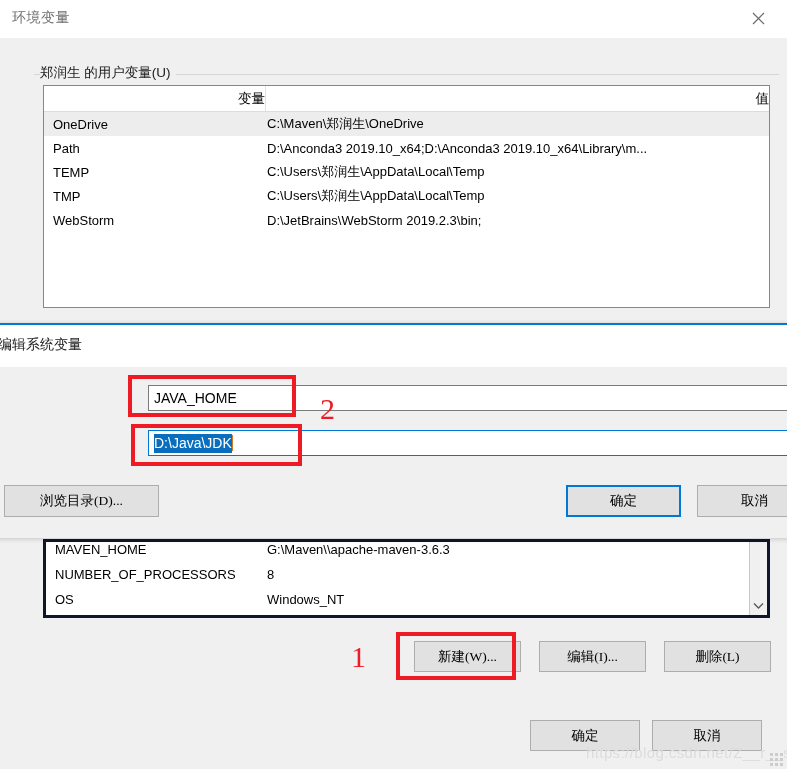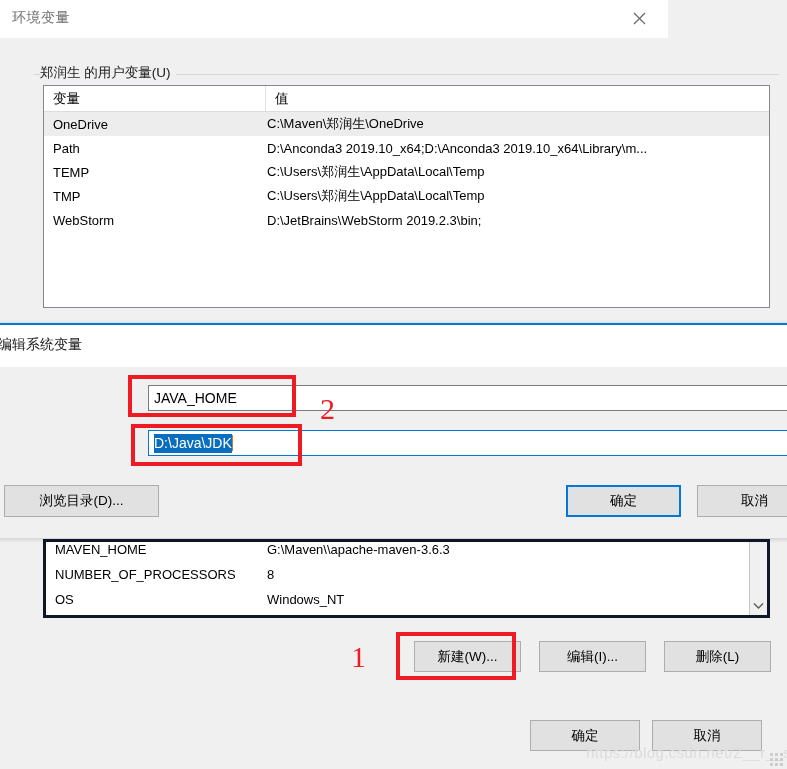--- a/index.html
+++ b/index.html
@@ -22,21 +22,21 @@
   #env-window {
     position: absolute;
     left: 0; top: 0;
     width: 787px;
     height: 769px;
     background: #f0f0f0;
   }
   #env-titlebar {
     position: absolute;
     left: 0; top: 0;
-    width: 668px;
+    width: 787px;
     height: 38px;
     background: #ffffff;
   }
   #env-title {
     position: absolute;
     left: 12px; top: 9px;
     font-size: 14px;
     color: #6f6f6f;
     letter-spacing: .5px;
   }
@@ -95,22 +95,23 @@
   }
   .tbl-header {
     display: flex;
     height: 25px;
     border-bottom: 1px solid #dcdcdc;
     background: #ffffff;
   }
   .tbl-header .th {
     font-size: 13.5px;
     color: #000;
-    padding: 4px 12px 0 9px;
-    box-sizing: border-box;
+    padding: 4px 0 0 9px;
+    box-sizing: border-box;
+    text-align: right;
   }
   .th-name { width: 222px; border-right: 1px solid #e2e2e2; }
   .th-value { flex: 1; }
 
   .tbl-row {
     display: flex;
     height: 24px;
     align-items: center;
     font-size: 13px;
     color: #000;
@@ -159,21 +160,21 @@
   .win-btn {
     position: absolute;
     background: linear-gradient(#fdfdfd, #eeeeee 48%, #e6e6e6 52%, #e3e3e3);
     border: 1px solid #adadad;
     box-sizing: border-box;
     font-size: 13.5px;
     color: #000;
     display: flex;
     align-items: center;
     justify-content: center;
-    font-family: Liberation Sans, sans-serif;
+    font-family: Liberation Serif, serif;
     cursor: default;
     white-space: nowrap;
   }
   .win-btn.flat { background: #e1e1e1; }
   #btn-new    { left: 402px; top: 0px;  width: 107px; height: 31px; }
   #btn-edit   { left: 527px; top: 0px;  width: 107px; height: 31px; }
   #btn-delete { left: 652px; top: 0px;  width: 107px; height: 31px; }
 
   
   #btn-ok-outer     { left: 518px; top: 682px; width: 110px; height: 31px; }

